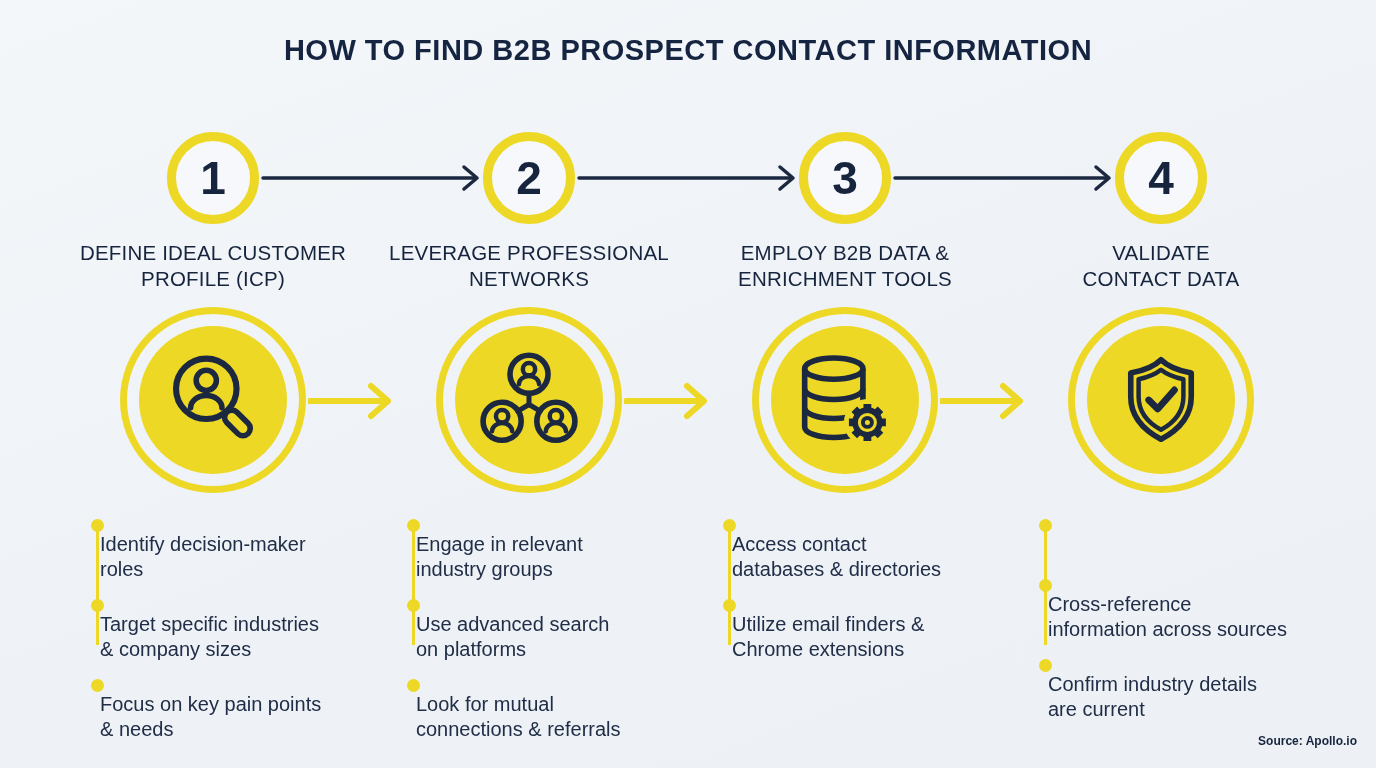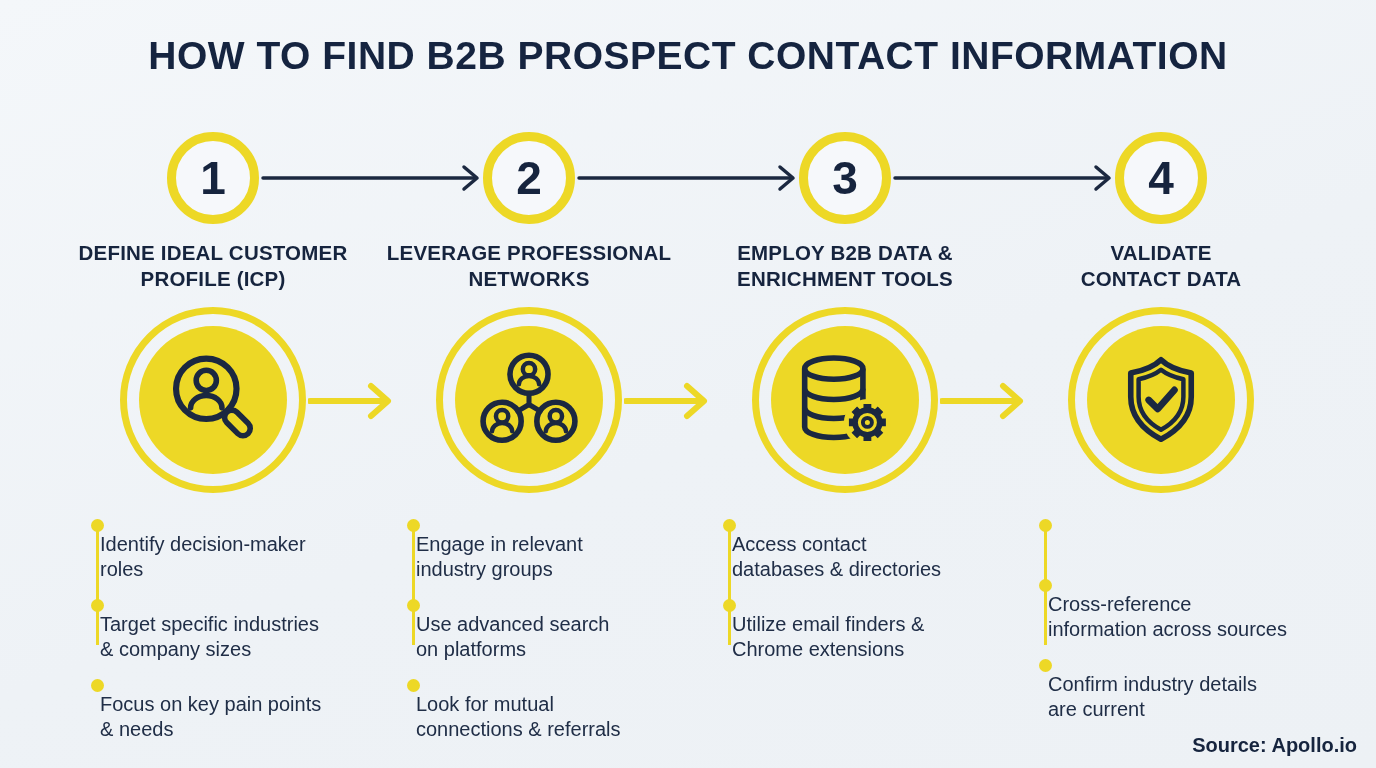--- a/index.html
+++ b/index.html
@@ -9,37 +9,37 @@
     --text:#202e47;
   }
   *{margin:0;padding:0;box-sizing:border-box;}
   body{background:#d8dde3;font-family:"Liberation Sans",sans-serif;}
   .canvas{
     position:relative;width:1376px;height:768px;overflow:hidden;
     background:linear-gradient(160deg,#f4f7fa 0%,#eef2f6 55%,#edf1f5 100%);
   }
   .title{
     position:absolute;top:34px;left:0;width:1376px;text-align:center;
-    font-size:39px;font-weight:bold;letter-spacing:0.5px;color:#152440;
+    font-size:29px;font-weight:bold;letter-spacing:0.5px;color:#152440;
     font-family:"Liberation Sans",sans-serif;
   }
   
   .num-badge{
     position:absolute;top:132px;width:92px;height:92px;border-radius:50%;
     border:9px solid var(--yellow);background:#f6f8fb;
     display:flex;align-items:center;justify-content:center;
   }
   .num-badge .num{
     font-size:46px;font-weight:bold;color:#16243e;line-height:1;
   }
   .arrow{position:absolute;}
   
   .heading{
     position:absolute;top:240px;width:320px;text-align:center;
-    font-size:20.5px;line-height:26px;font-weight:bold;color:#16243e;
+    font-size:20.5px;line-height:26px;font-weight:normal;color:#16243e;
     white-space:pre-line;letter-spacing:0.2px;
   }
   
   .icon-circle{
     position:absolute;top:307px;width:186px;height:186px;border-radius:50%;
     border:7px solid var(--yellow);
   }
   .icon-circle .fill{
     position:absolute;inset:12px;border-radius:50%;background:var(--yellow);
     display:flex;align-items:center;justify-content:center;
@@ -51,21 +51,21 @@
   .btext{
     margin-left:9px;font-size:20px;line-height:25px;color:var(--text);
     white-space:pre-line;
   }
   .connector{
     position:absolute;left:5px;top:13px;width:3px;height:120px;
     background:var(--yellow);z-index:0;
   }
   .source{
     position:absolute;top:734px;right:19px;
-    font-size:20px;font-weight:bold;color:#16243e;
+    font-size:12px;font-weight:bold;color:#16243e;
   }
   svg{display:block;}
 </style>
 </head>
 <body>
 
 <div class="canvas">
 
   <div class="title">HOW TO FIND B2B PROSPECT CONTACT INFORMATION</div>
 

